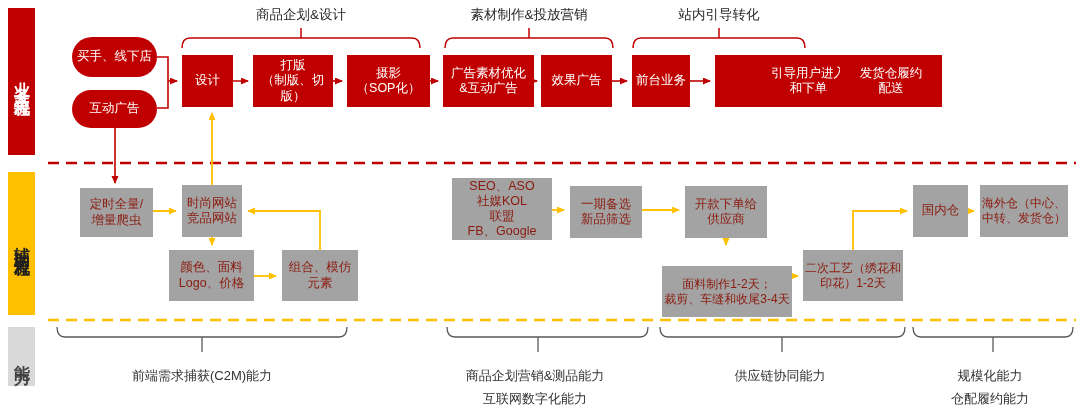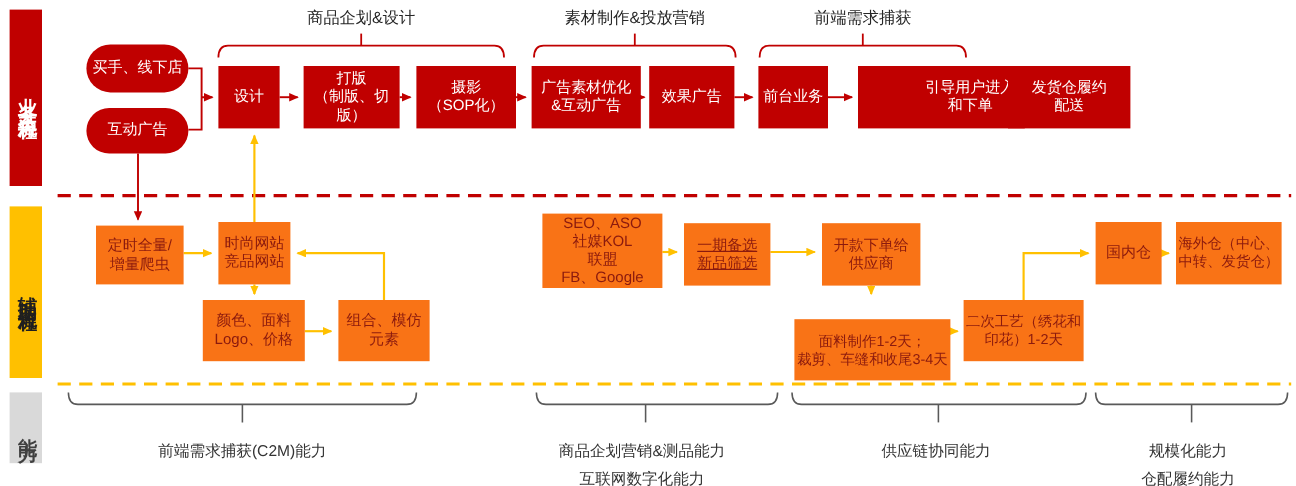--- a/index.html
+++ b/index.html
@@ -15,21 +15,21 @@
     font-size:16px;font-weight:700;letter-spacing:5px;
   }
   .lane.red{background:#C00000;color:#ffffff;}
   .lane.yellow{background:#FFC000;color:#1f1f1f;}
   .lane.gray{background:#D9D9D9;color:#404040;}
   .box{
     position:absolute;display:flex;align-items:center;justify-content:center;
     text-align:center;white-space:pre-line;line-height:1.22;font-weight:500;
   }
   .box.red{background:#C00000;color:#ffffff;font-size:12.5px;}
-  .box.yellow{background:#f97316;color:#8B1A0E;font-size:12.5px;}
+  .box.yellow{background:#a3a3a3;color:#8B1A0E;font-size:12.5px;}
   .box.pill{border-radius:20px;}
   .fs12{font-size:12px !important;}
   .grouplabel{
     position:absolute;text-align:center;font-size:13.5px;color:#262626;font-weight:500;
   }
   .caplabel{
     position:absolute;text-align:center;font-size:13px;color:#333333;font-weight:500;
     white-space:pre-line;line-height:1.8;top:364px;
   }
   svg.layer{position:absolute;left:0;top:0;}
@@ -101,21 +101,21 @@
       <path d="M993,337 V352"></path>
     </g>
   </svg>
 
   <div class="lane red" style="top:8px;height:147px;">业务主流程</div>
   <div class="lane yellow" style="top:172px;height:143px;">辅助流程</div>
   <div class="lane gray" style="top:327px;height:59px;">能力</div>
 
   <div class="grouplabel" style="left:221px;top:6px;width:160px;">商品企划&amp;设计</div>
   <div class="grouplabel" style="left:444px;top:6px;width:170px;">素材制作&amp;投放营销</div>
-  <div class="grouplabel" style="left:634px;top:6px;width:170px;">前端需求捕获</div>
+  <div class="grouplabel" style="left:634px;top:6px;width:170px;">站内引导转化</div>
 
   <div class="box red pill" style="left:72px;top:37px;width:85px;height:40px;">买手、线下店</div>
   <div class="box red pill" style="left:72px;top:90px;width:85px;height:38px;">互动广告</div>
 
   <div class="box red" style="left:182px;top:55px;width:51px;height:52px;">设计</div>
   <div class="box red" style="left:253px;top:55px;width:80px;height:52px;">打版
 （制版、切版）</div>
   <div class="box red" style="left:347px;top:55px;width:83px;height:52px;">摄影
 （SOP化）</div>
   <div class="box red" style="left:443px;top:55px;width:91px;height:52px;">广告素材优化
@@ -132,21 +132,21 @@
   <div class="box yellow" style="left:182px;top:185px;width:60px;height:52px;">时尚网站
 竞品网站</div>
   <div class="box yellow" style="left:169px;top:250px;width:85px;height:51px;">颜色、面料
 Logo、价格</div>
   <div class="box yellow" style="left:282px;top:250px;width:76px;height:51px;">组合、模仿
 元素</div>
   <div class="box yellow" style="left:452px;top:178px;width:100px;height:62px;">SEO、ASO
 社媒KOL
 联盟
 FB、Google</div>
-  <div class="box yellow" style="left:570px;top:186px;width:72px;height:52px;text-decoration:underline;">一期备选
+  <div class="box yellow" style="left:570px;top:186px;width:72px;height:52px;">一期备选
 新品筛选</div>
   <div class="box yellow" style="left:685px;top:186px;width:82px;height:52px;">开款下单给
 供应商</div>
   <div class="box yellow fs12" style="left:662px;top:250px;width:130px;height:51px;margin-top:16px;">面料制作1-2天；
 裁剪、车缝和收尾3-4天</div>
   <div class="box yellow fs12" style="left:803px;top:250px;width:100px;height:51px;">二次工艺（绣花和
 印花）1-2天</div>
   <div class="box yellow" style="left:913px;top:185px;width:55px;height:52px;">国内仓</div>
   <div class="box yellow fs12" style="left:980px;top:185px;width:88px;height:52px;">海外仓（中心、
 中转、发货仓）</div>

